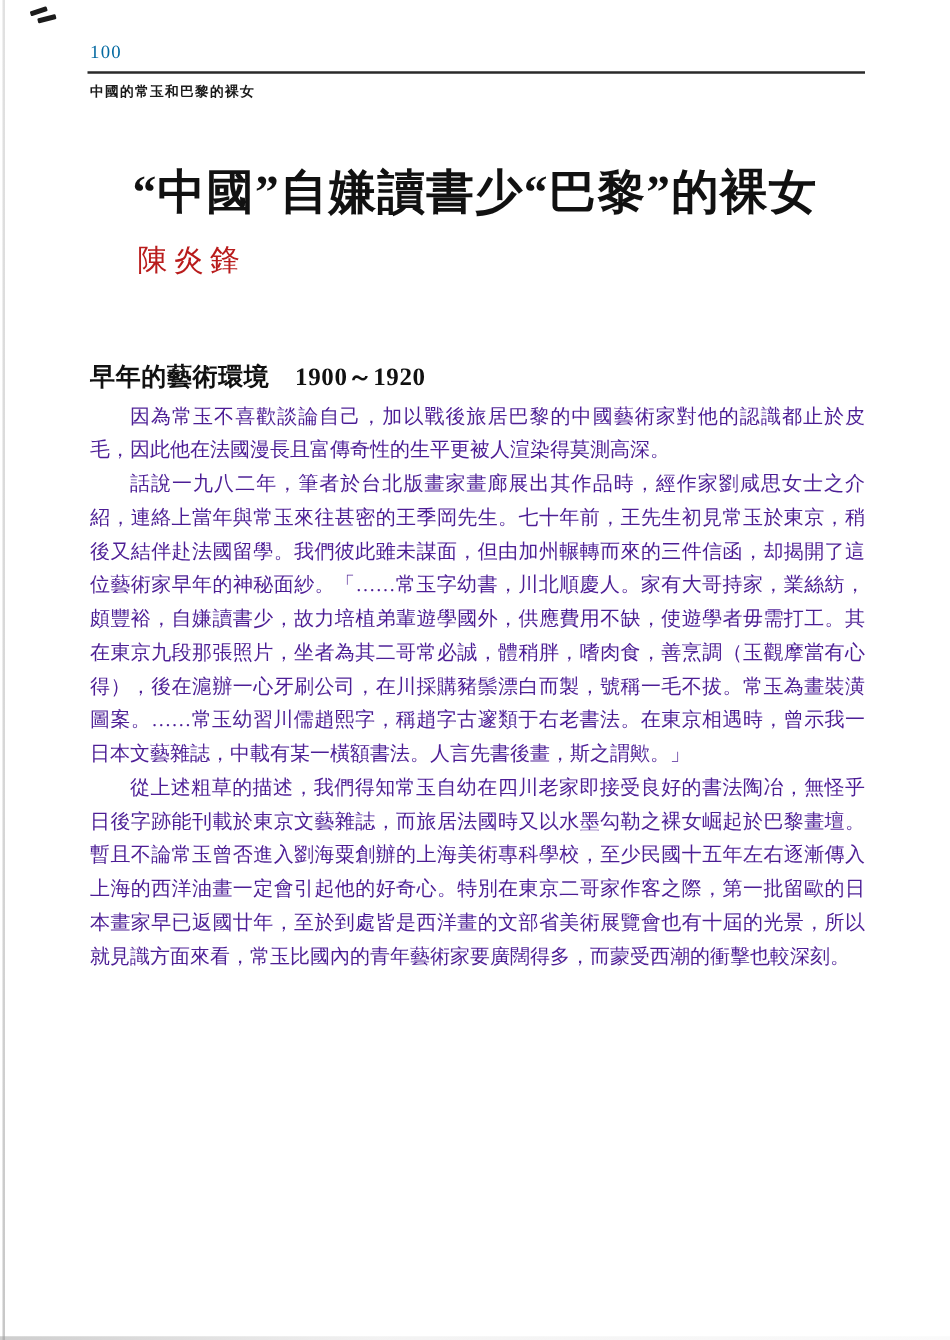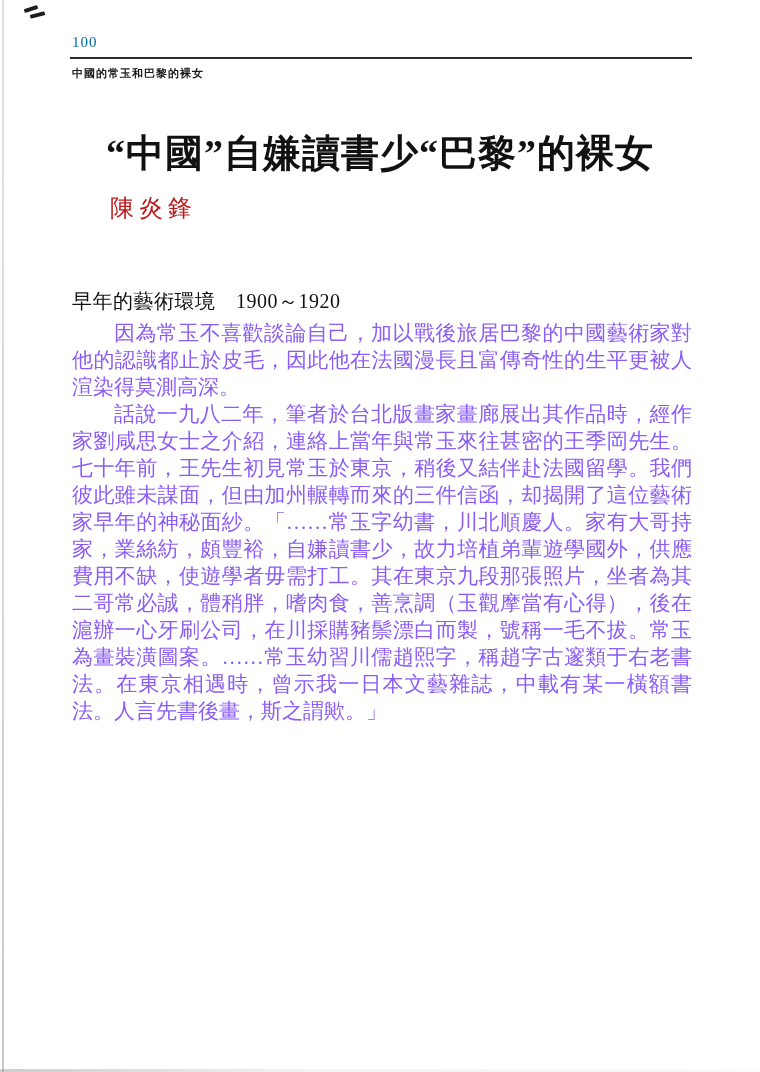--- a/index.html
+++ b/index.html
@@ -84,33 +84,33 @@
     left: 110px; top: 192px;
     font-size: 24px;
     letter-spacing: 5px;
     color: #b91c1c;
   }
   .section-heading {
     position: absolute;
     left: 72px; top: 288px;
     margin: 0;
     font-size: 20px;
-    font-weight: 400;
+    font-weight: 700;
     letter-spacing: 0.5px;
     color: #111;
   }
   .body-text {
     position: absolute;
     left: 72px; top: 320px;
     width: 620px;
-    font-size: 21px;
+    font-size: 16px;
     line-height: 27px;
     text-align: justify;
     text-justify: inter-ideograph;
-    color: #8b5cf6;
+    color: #4c1d95;
   }
   .body-text p {
     margin: 0;
     text-indent: 2em;
     word-break: break-all;
   }
 </style>
 </head>
 <body>
 
@@ -130,13 +130,14 @@
 
 <h1 class="article-title">“中國”自嫌讀書少“巴黎”的裸女</h1>
 
 <div class="article-author">陳炎鋒</div>
 
 <h2 class="section-heading">早年的藝術環境　1900～1920</h2>
 
 <div class="body-text">
   <p>因為常玉不喜歡談論自己，加以戰後旅居巴黎的中國藝術家對他的認識都止於皮毛，因此他在法國漫長且富傳奇性的生平更被人渲染得莫測高深。</p>
   <p>話說一九八二年，筆者於台北版畫家畫廊展出其作品時，經作家劉咸思女士之介紹，連絡上當年與常玉來往甚密的王季岡先生。七十年前，王先生初見常玉於東京，稍後又結伴赴法國留學。我們彼此雖未謀面，但由加州輾轉而來的三件信函，却揭開了這位藝術家早年的神秘面紗。「……常玉字幼書，川北順慶人。家有大哥持家，業絲紡，頗豐裕，自嫌讀書少，故力培植弟輩遊學國外，供應費用不缺，使遊學者毋需打工。其在東京九段那張照片，坐者為其二哥常必誠，體稍胖，嗜肉食，善烹調（玉觀摩當有心得），後在滬辦一心牙刷公司，在川採購豬鬃漂白而製，號稱一毛不拔。常玉為畫裝潢圖案。……常玉幼習川儒趙熙字，稱趙字古邃類于右老書法。在東京相遇時，曾示我一日本文藝雜誌，中載有某一橫額書法。人言先書後畫，斯之謂歟。」</p>
+  <p>從上述粗草的描述，我們得知常玉自幼在四川老家即接受良好的書法陶冶，無怪乎日後字跡能刊載於東京文藝雜誌，而旅居法國時又以水墨勾勒之裸女崛起於巴黎畫壇。暫且不論常玉曾否進入劉海粟創辦的上海美術專科學校，至少民國十五年左右逐漸傳入上海的西洋油畫一定會引起他的好奇心。特別在東京二哥家作客之際，第一批留歐的日本畫家早已返國廿年，至於到處皆是西洋畫的文部省美術展覽會也有十屆的光景，所以就見識方面來看，常玉比國內的青年藝術家要廣闊得多，而蒙受西潮的衝擊也較深刻。</p>
 </div>
 
 </body></html>

